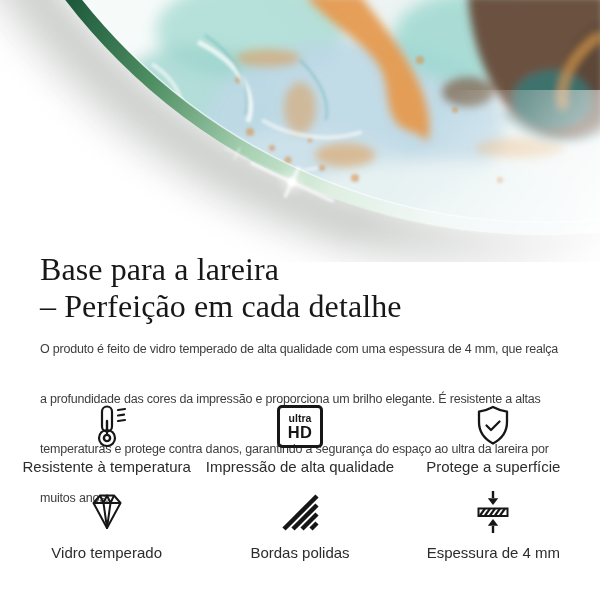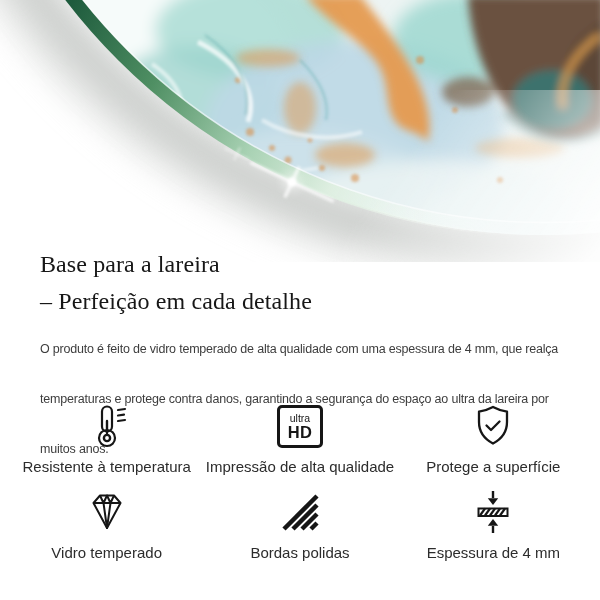--- a/index.html
+++ b/index.html
@@ -7,21 +7,21 @@
     width:600px;height:600px;position:relative;overflow:hidden;
     background:#ffffff;
     font-family:"Liberation Sans","DejaVu Sans",sans-serif;
     color:#303030;
   }
   .hero{position:absolute;top:0;left:0;width:600px;height:262px;}
   .hero svg{display:block;}
   .headline{
     position:absolute;left:40px;top:230px;width:540px;
     font-family:"Liberation Serif","DejaVu Serif",serif;
-    font-size:24px;line-height:37px;color:#171717;font-weight:400;
+    font-size:32px;line-height:37px;color:#171717;font-weight:400;
     letter-spacing:0.1px;
   }
   .headline span{display:block;}
   .body-copy{
     position:absolute;left:40px;top:313px;width:545px;
     font-size:12.5px;line-height:25.8px;color:#3d3d3d;
     letter-spacing:-0.2px;
   }
   .body-copy div{white-space:nowrap;margin-top:24px;}
   .features{
@@ -37,21 +37,21 @@
   .feature .label{
     margin-top:10px;font-size:15px;color:#2c2c2c;letter-spacing:0;
     text-align:center;line-height:14px;
   }
   .icon svg{display:block;}
   .uhd-box{
     width:40px;height:37px;border:3px solid #161616;border-radius:5px;
     display:flex;flex-direction:column;align-items:center;justify-content:center;
     color:#161616;
   }
-  .uhd-top{font-size:10.5px;font-weight:400;line-height:11px;}
+  .uhd-top{font-size:10.5px;font-weight:700;line-height:11px;}
   .uhd-bottom{font-size:16.5px;font-weight:800;line-height:16px;letter-spacing:0.3px;}
 </style>
 </head>
 <body>
 
 <div class="hero">
   <svg width="600" height="262" viewBox="0 0 600 262">
     <defs>
       <clipPath id="discClip">
           <circle cx="544" cy="-366" r="601"></circle>
@@ -163,20 +163,21 @@
   </svg>
 </div>
 
 <h1 class="headline">
   <span>Base para a lareira</span>
   <span>– Perfeição em cada detalhe</span>
 </h1>
 
 <div class="body-copy">
   <div>O produto é feito de vidro temperado de alta qualidade com uma espessura de 4 mm, que realça</div>
+  <div>a profundidade das cores da impressão e proporciona um brilho elegante. É resistente a altas</div>
   <div>temperaturas e protege contra danos, garantindo a segurança do espaço ao ultra da lareira por</div>
   <div>muitos anos.</div>
 </div>
 
 <div class="features">
 
   <div class="feature">
     <div class="icon">
       <svg width="48" height="48" viewBox="0 0 48 48" fill="none" stroke="#161616" stroke-width="2.2" stroke-linecap="round">
         <rect x="19" y="4.5" width="10" height="25" rx="5"></rect>

